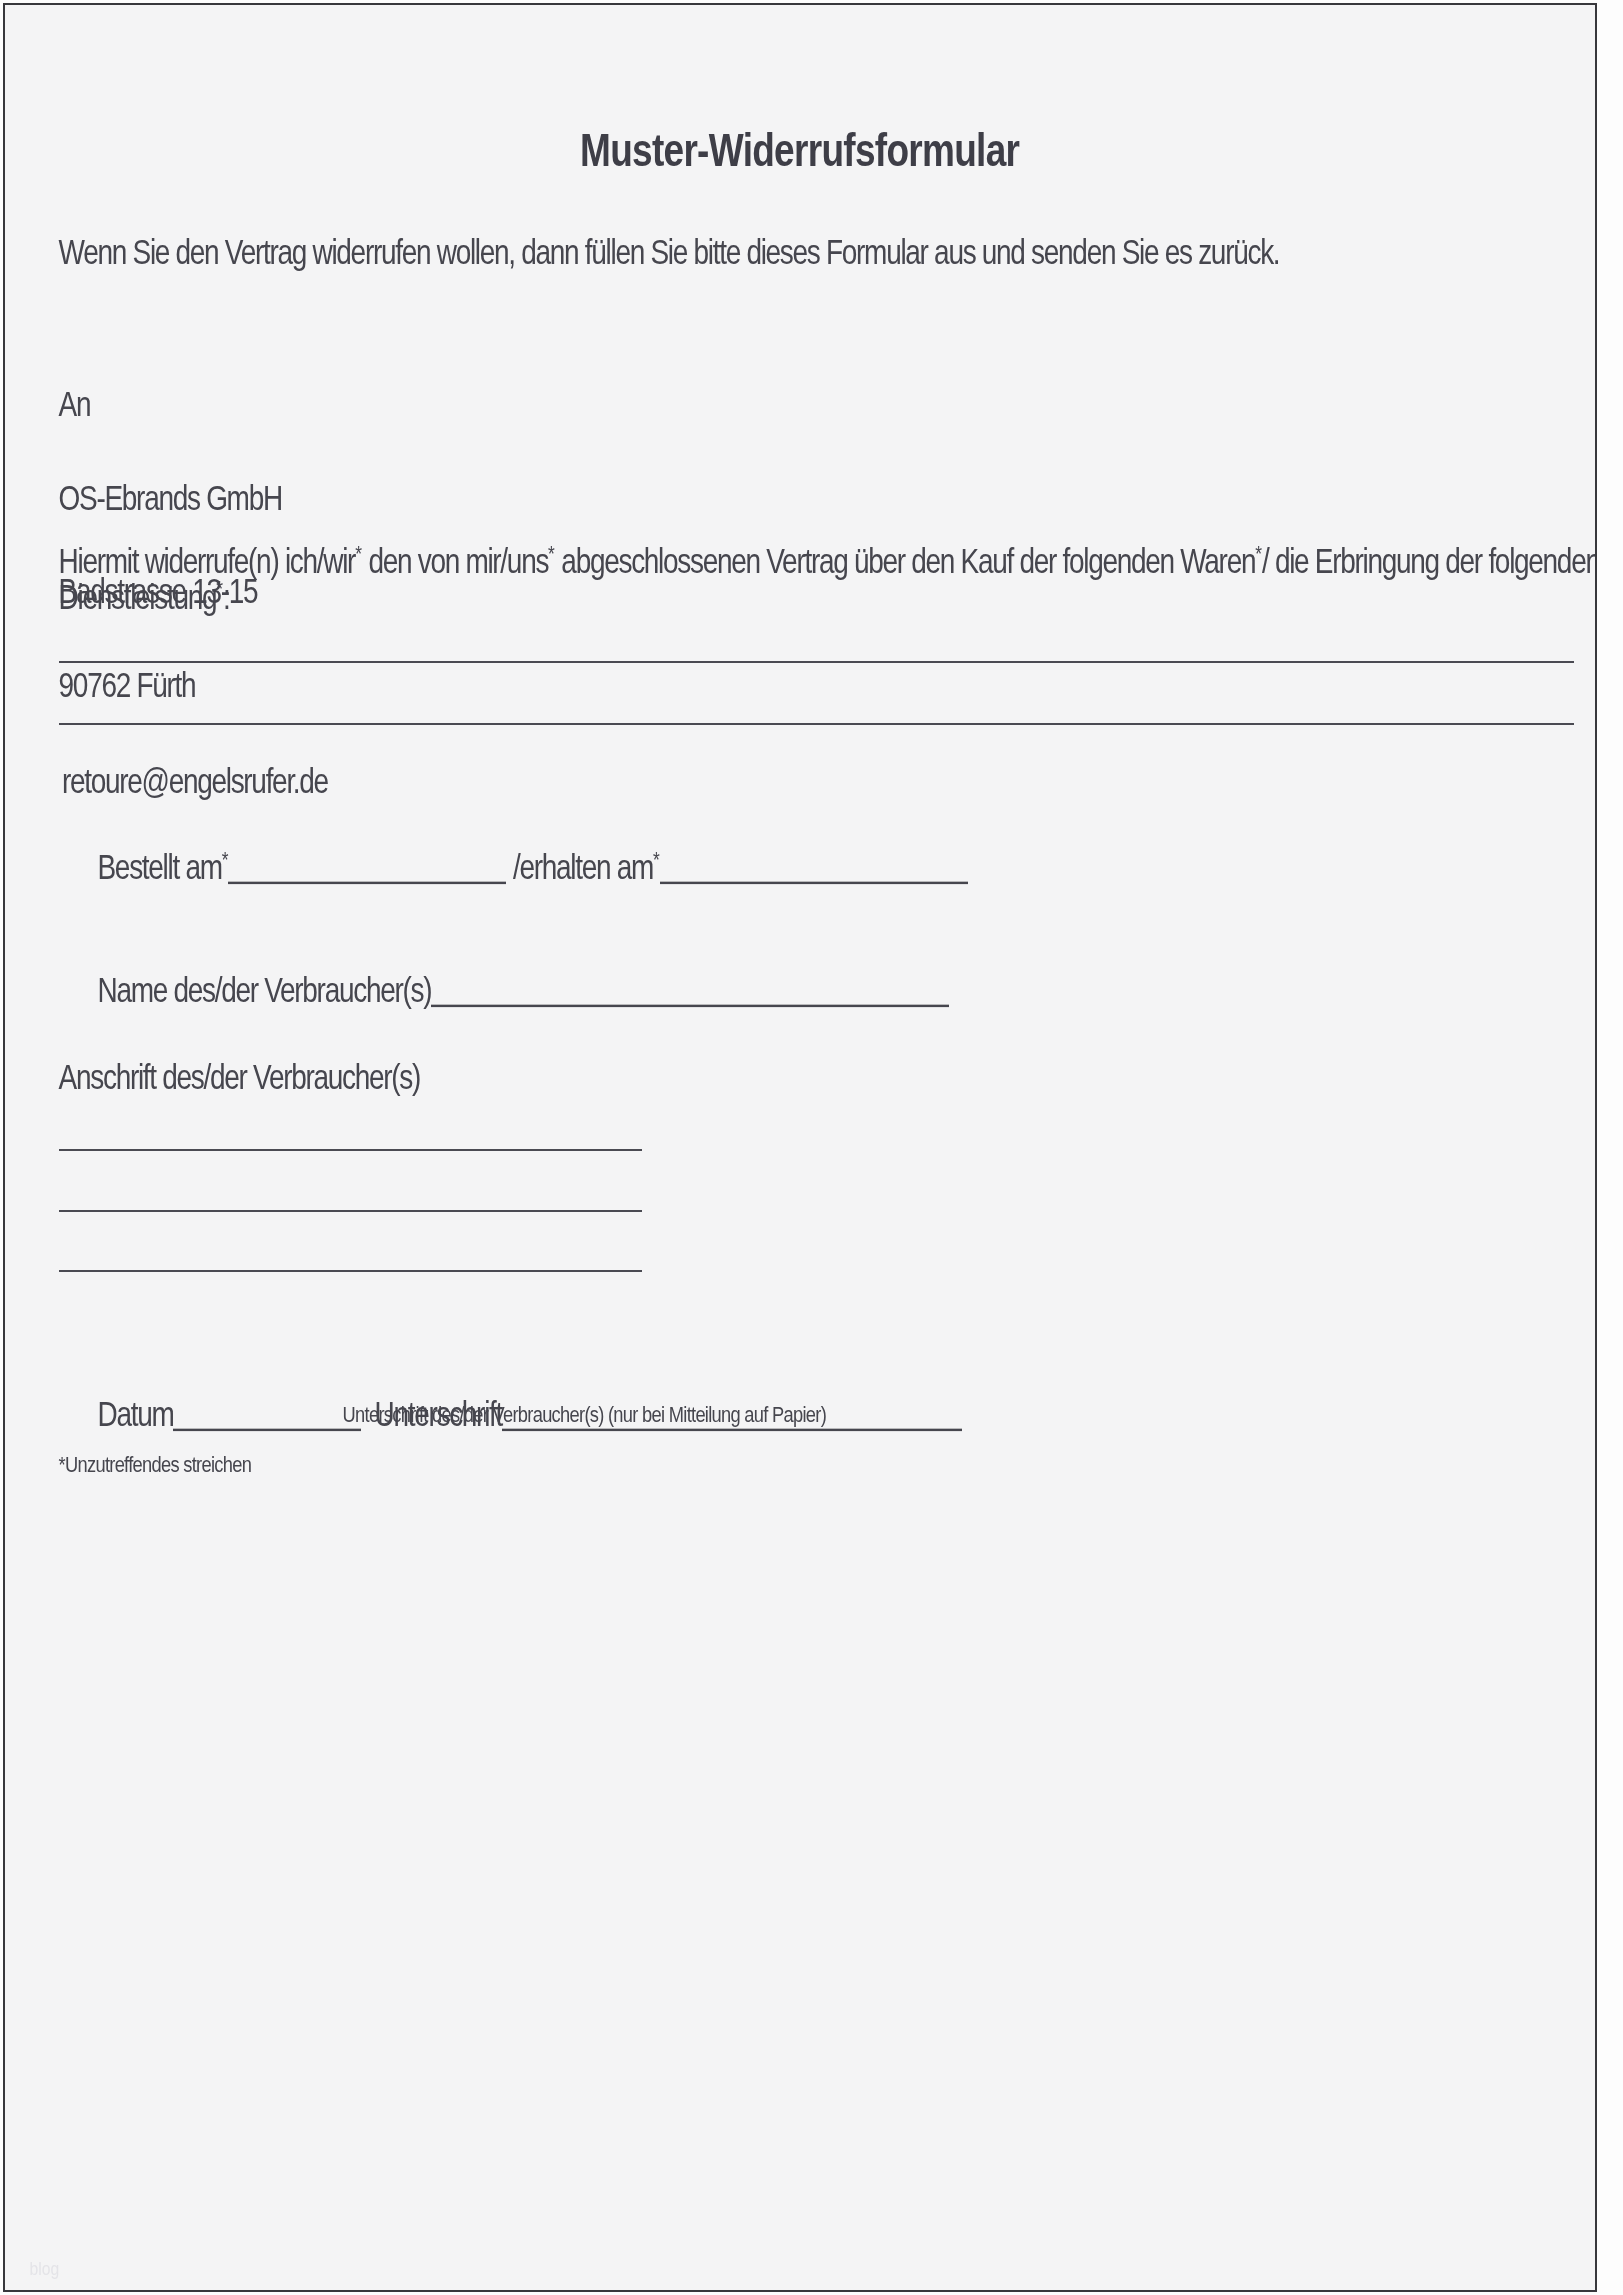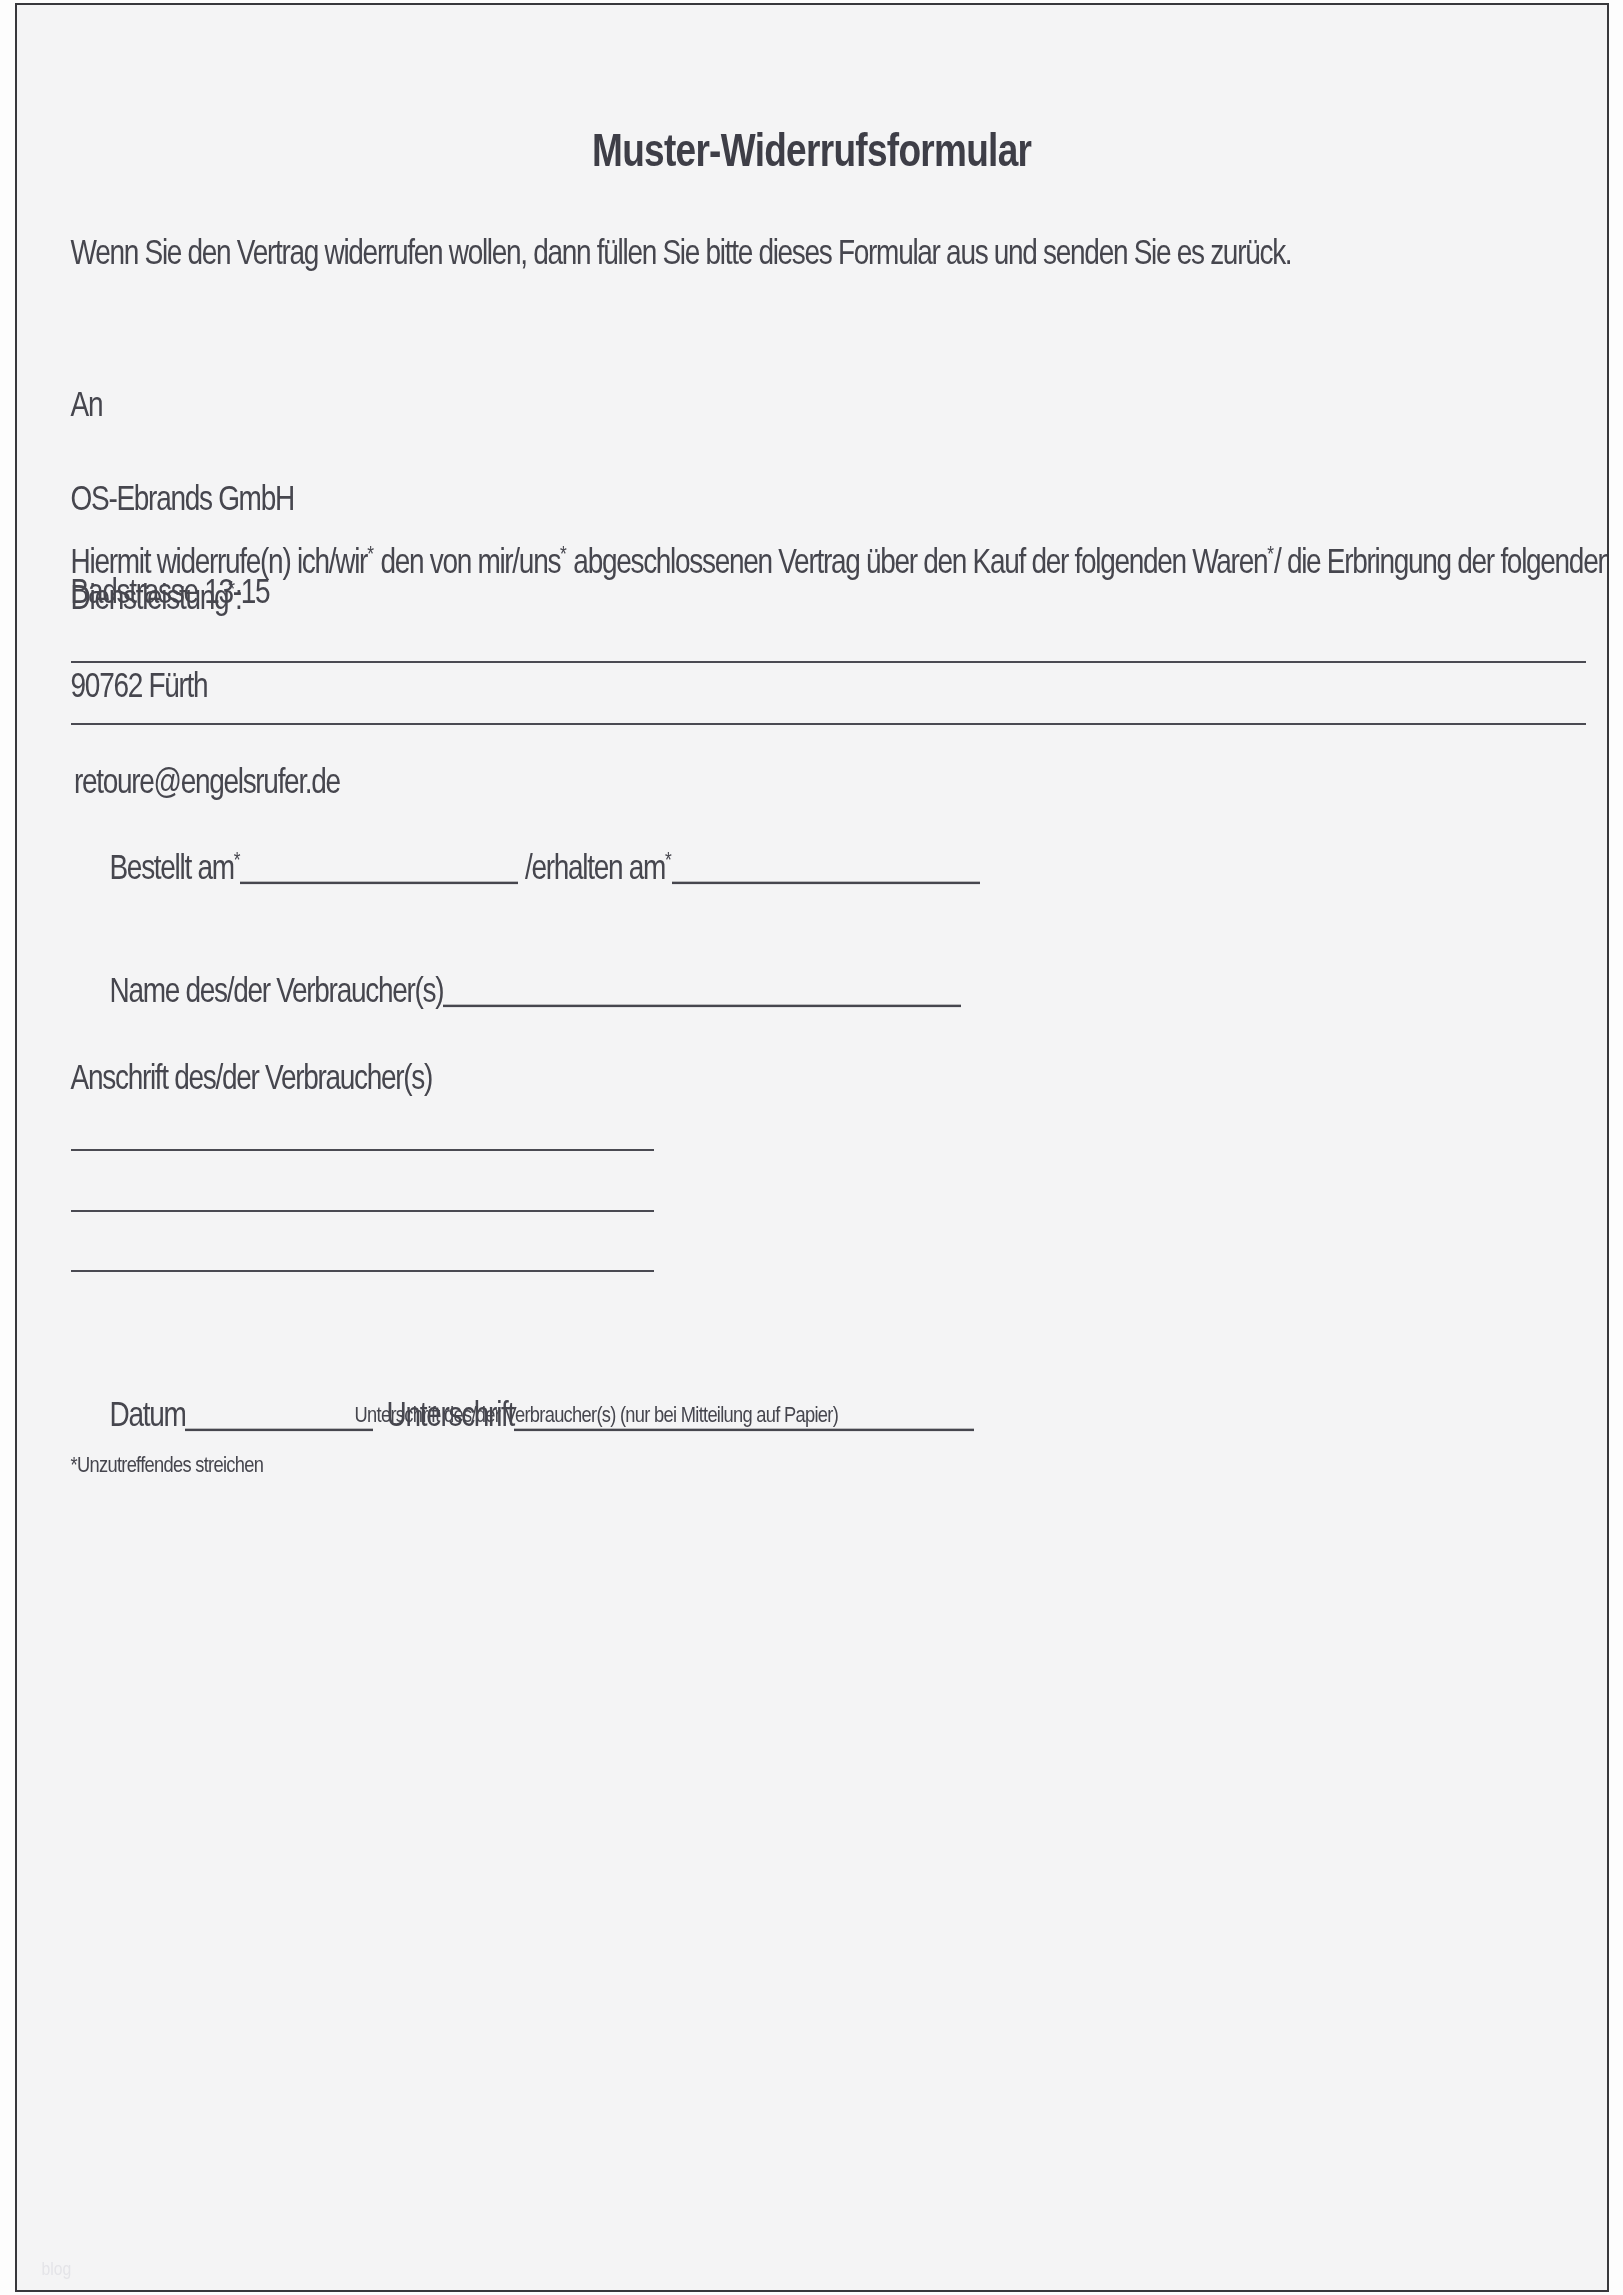--- a/index.html
+++ b/index.html
@@ -6,21 +6,20 @@
     margin: 0;
     padding: 0;
     background: #fdfdfd;
     font-family: "Liberation Sans", "DejaVu Sans", sans-serif;
   }
   .page-frame {
     position: relative;
     width: 1600px;
     height: 2295px;
     background: #fdfdfd;
-    margin-left: 12px;
   }
   .page {
     position: absolute;
     top: 2.6px; left: 2.6px; right: 3.3px; bottom: 3.3px;
     background: #f4f4f5;
     border: 2px solid #38383c;
     overflow: hidden;
     color: #46464e;
   }
   .txt {

